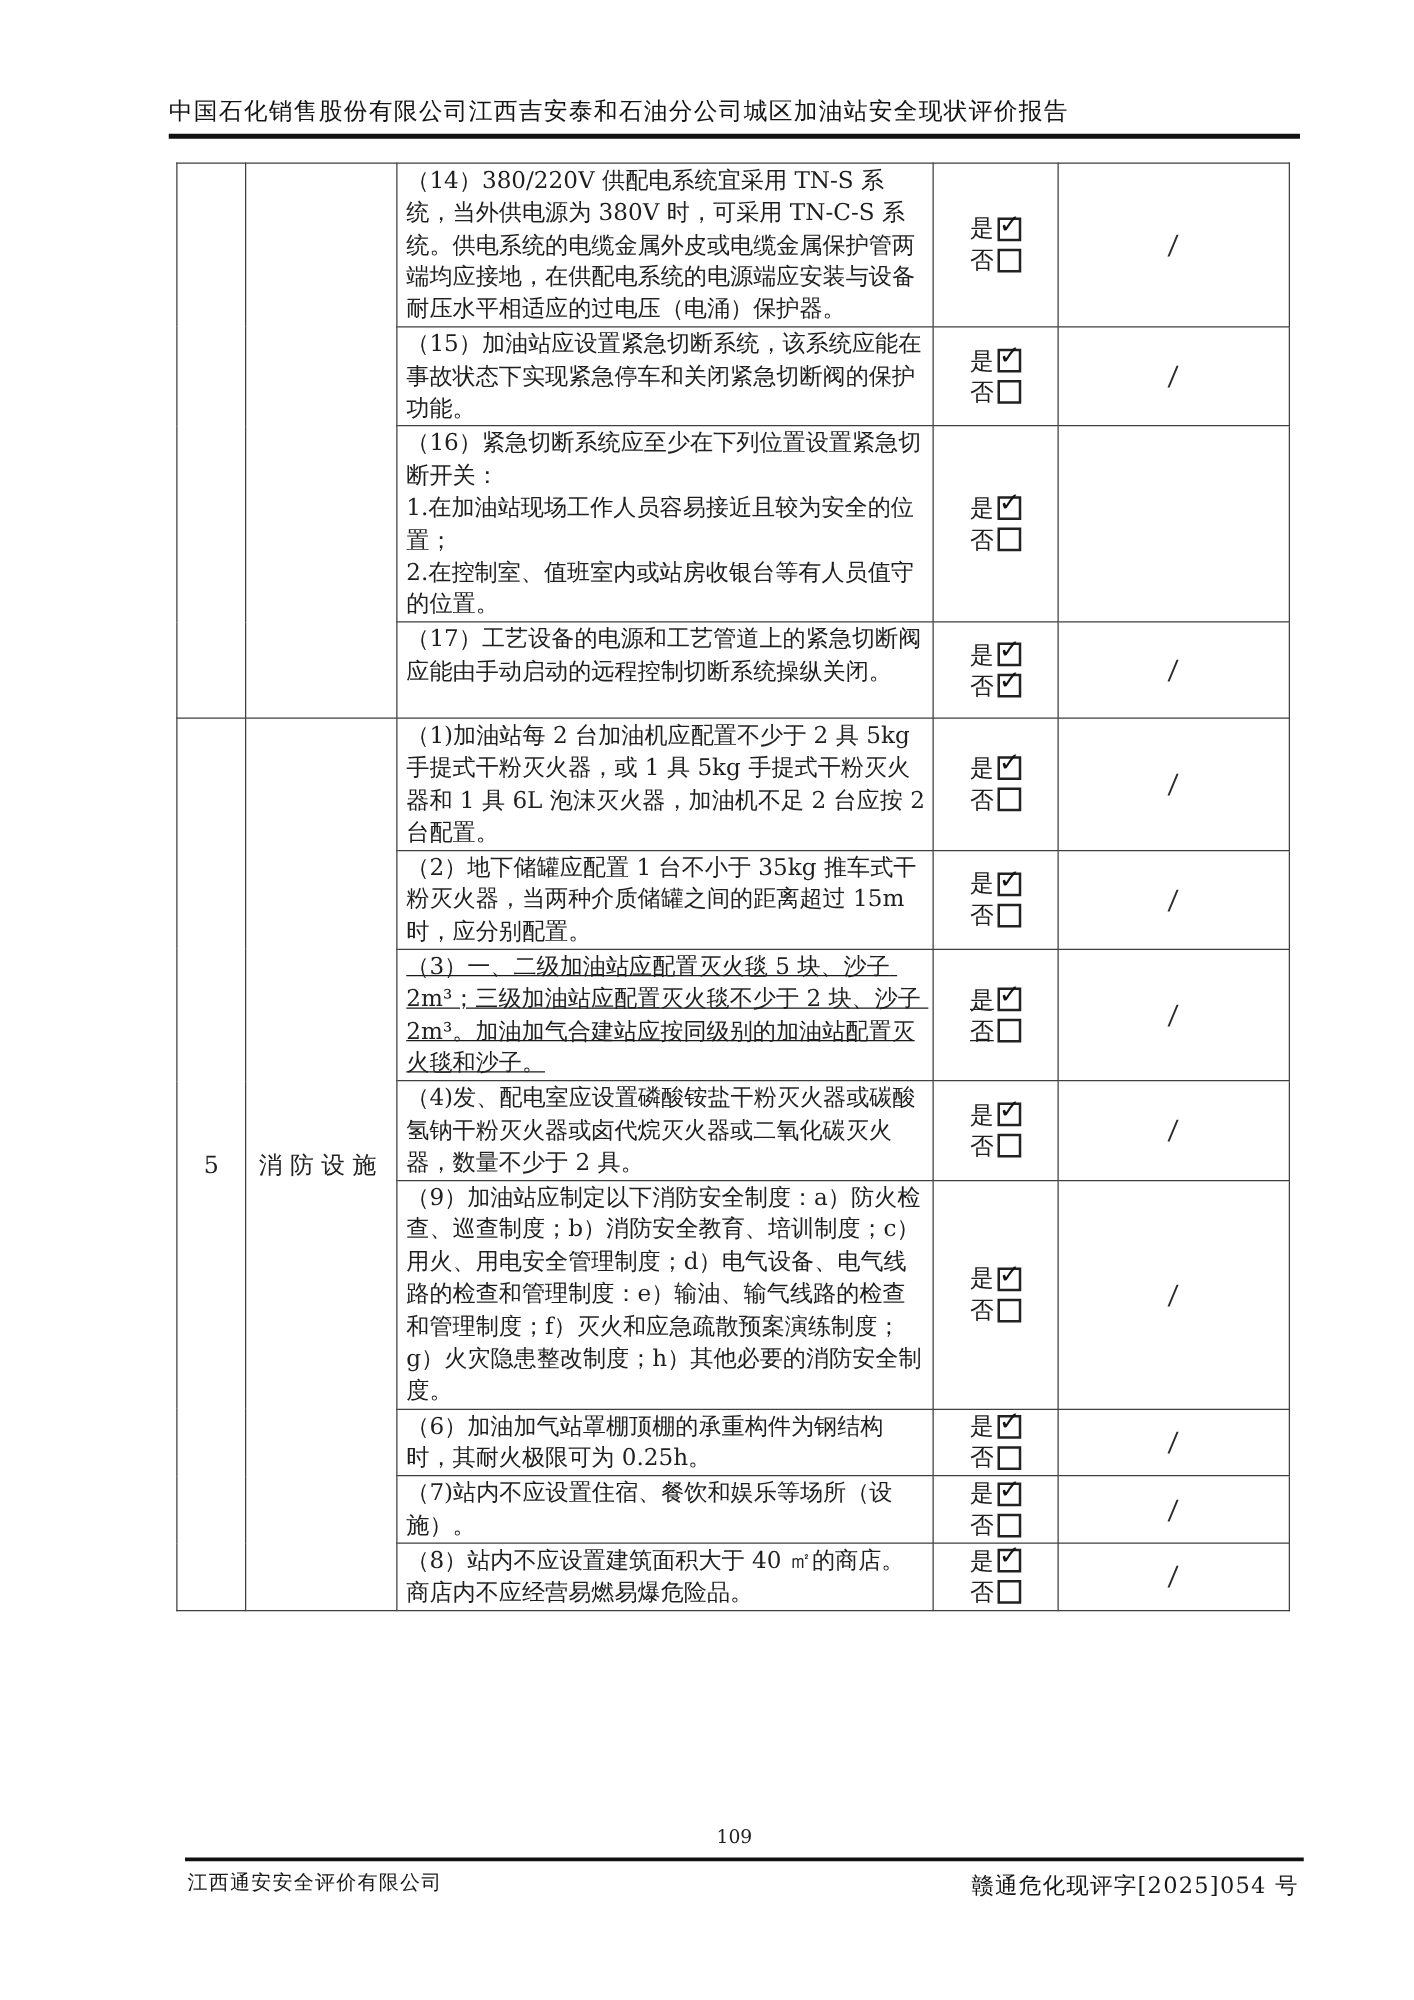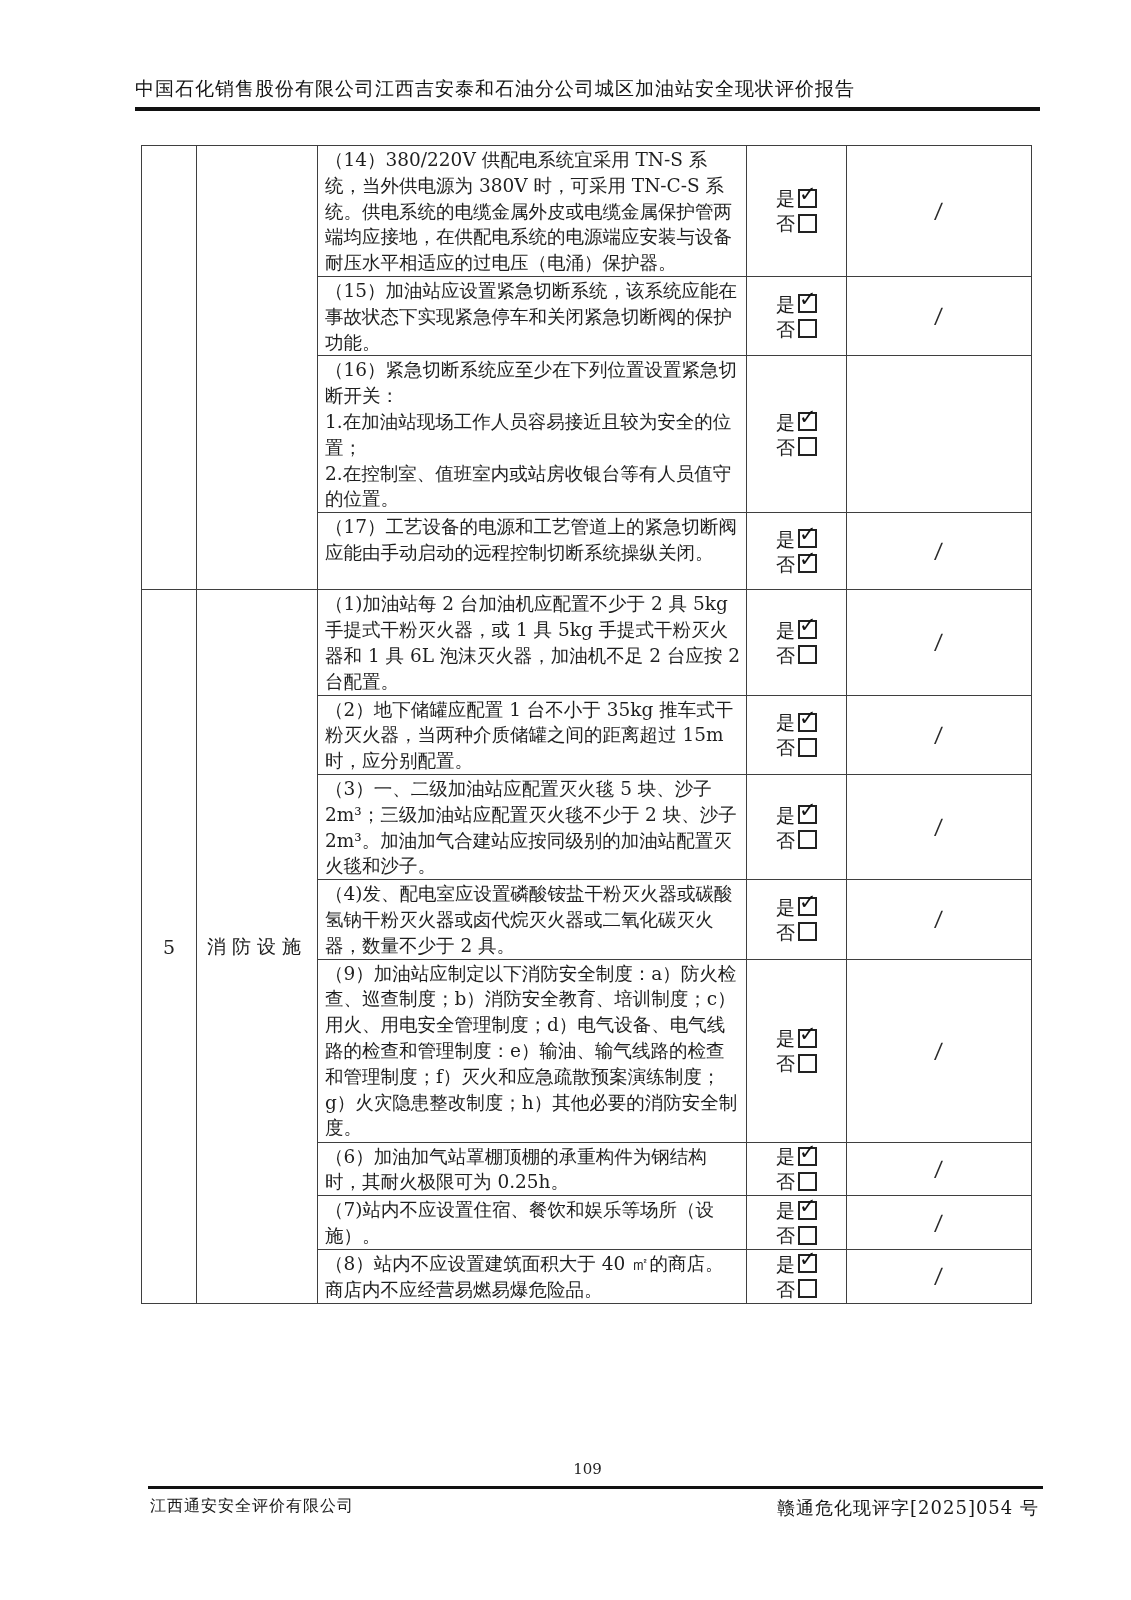--- a/index.html
+++ b/index.html
@@ -14,21 +14,21 @@
   .header-title{
     position:absolute;left:135px;top:76px;width:905px;
     text-align:left;font-size:19px;letter-spacing:1px;color:#141414;
   }
   .header-rule{
     position:absolute;left:135px;top:107px;width:905px;height:4px;background:#111;
   }
 
   
   table.checklist{
-    position:absolute;left:141px;top:145px;width:890px;
+    position:absolute;left:141px;top:130px;width:890px;
     border-collapse:collapse;table-layout:fixed;
   }
   table.checklist td{
     border:1px solid #3f3f3f;overflow:hidden;
   }
   td.row-number-cell{
     text-align:center;vertical-align:middle;font-size:19px;color:#222;
   }
   td.category-cell{
     text-align:center;vertical-align:middle;font-size:19px;letter-spacing:6px;color:#222;
@@ -190,21 +190,21 @@
                 <span class="cb-box checked"></span>
               </div>
               <div class="cb-line">
                 <span>否</span>
                 <span class="cb-box"></span>
               </div>
             </div>
           </td>
           <td class="result-cell"><span class="result-slash">/</span></td>
         </tr>
-        <tr style="height: 77px;">
+        <tr style="height: 77px; text-decoration: underline;">
           <td class="requirement-cell">（3）一、二级加油站应配置灭火毯 5 块、沙子 2m³；三级加油站应配置灭火毯不少于 2 块、沙子 2m³。加油加气合建站应按同级别的加油站配置灭火毯和沙子。</td>
           <td class="checkbox-cell">
             <div class="cb-wrap">
               <div class="cb-line">
                 <span>是</span>
                 <span class="cb-box checked"></span>
               </div>
               <div class="cb-line">
                 <span>否</span>
                 <span class="cb-box"></span>

